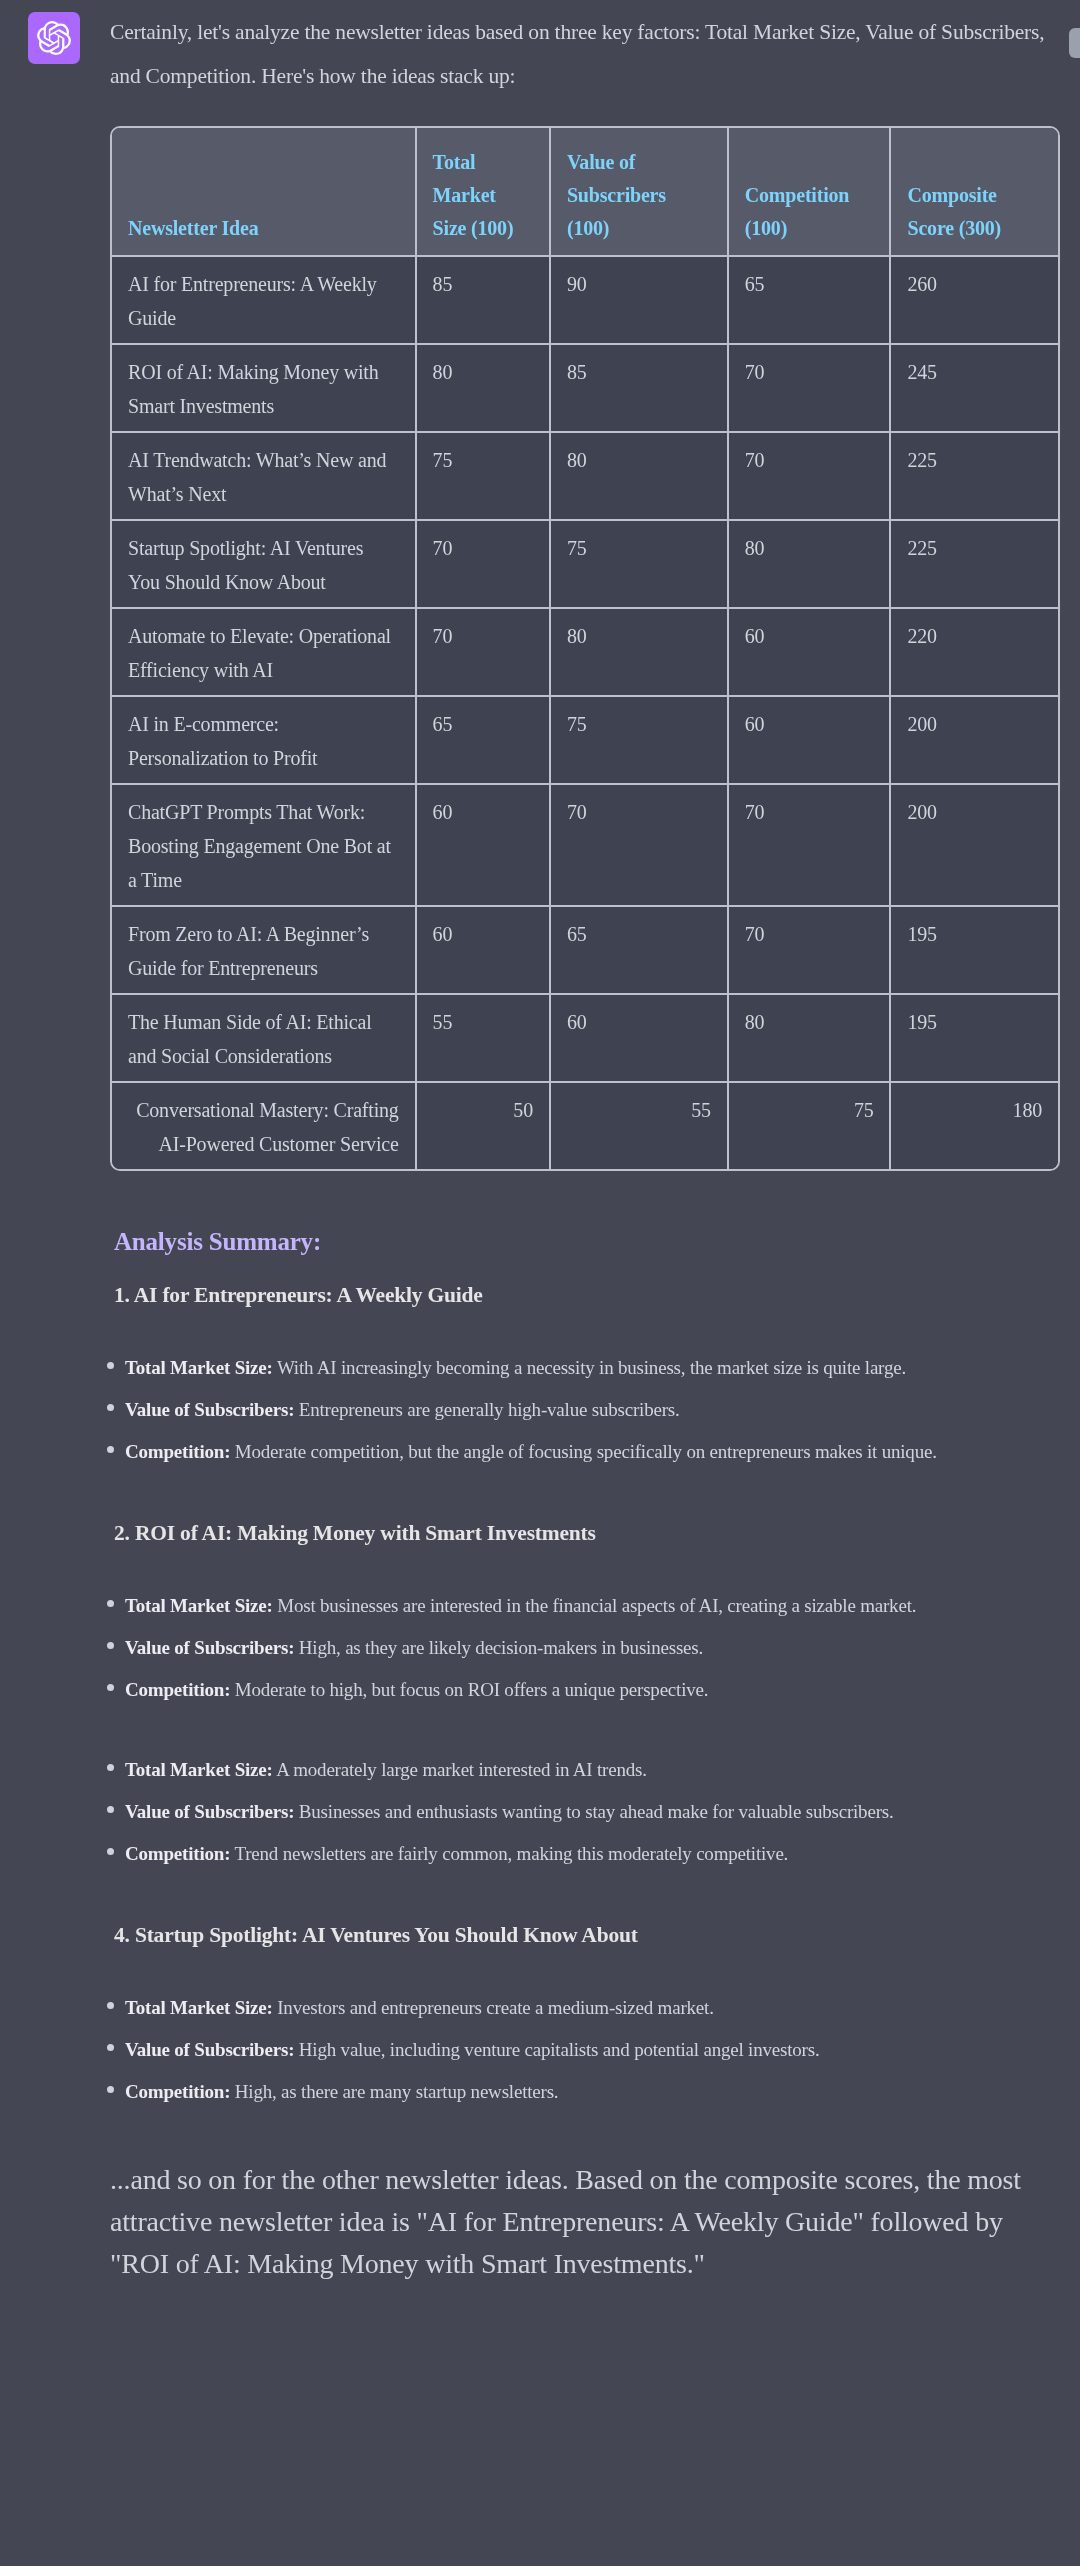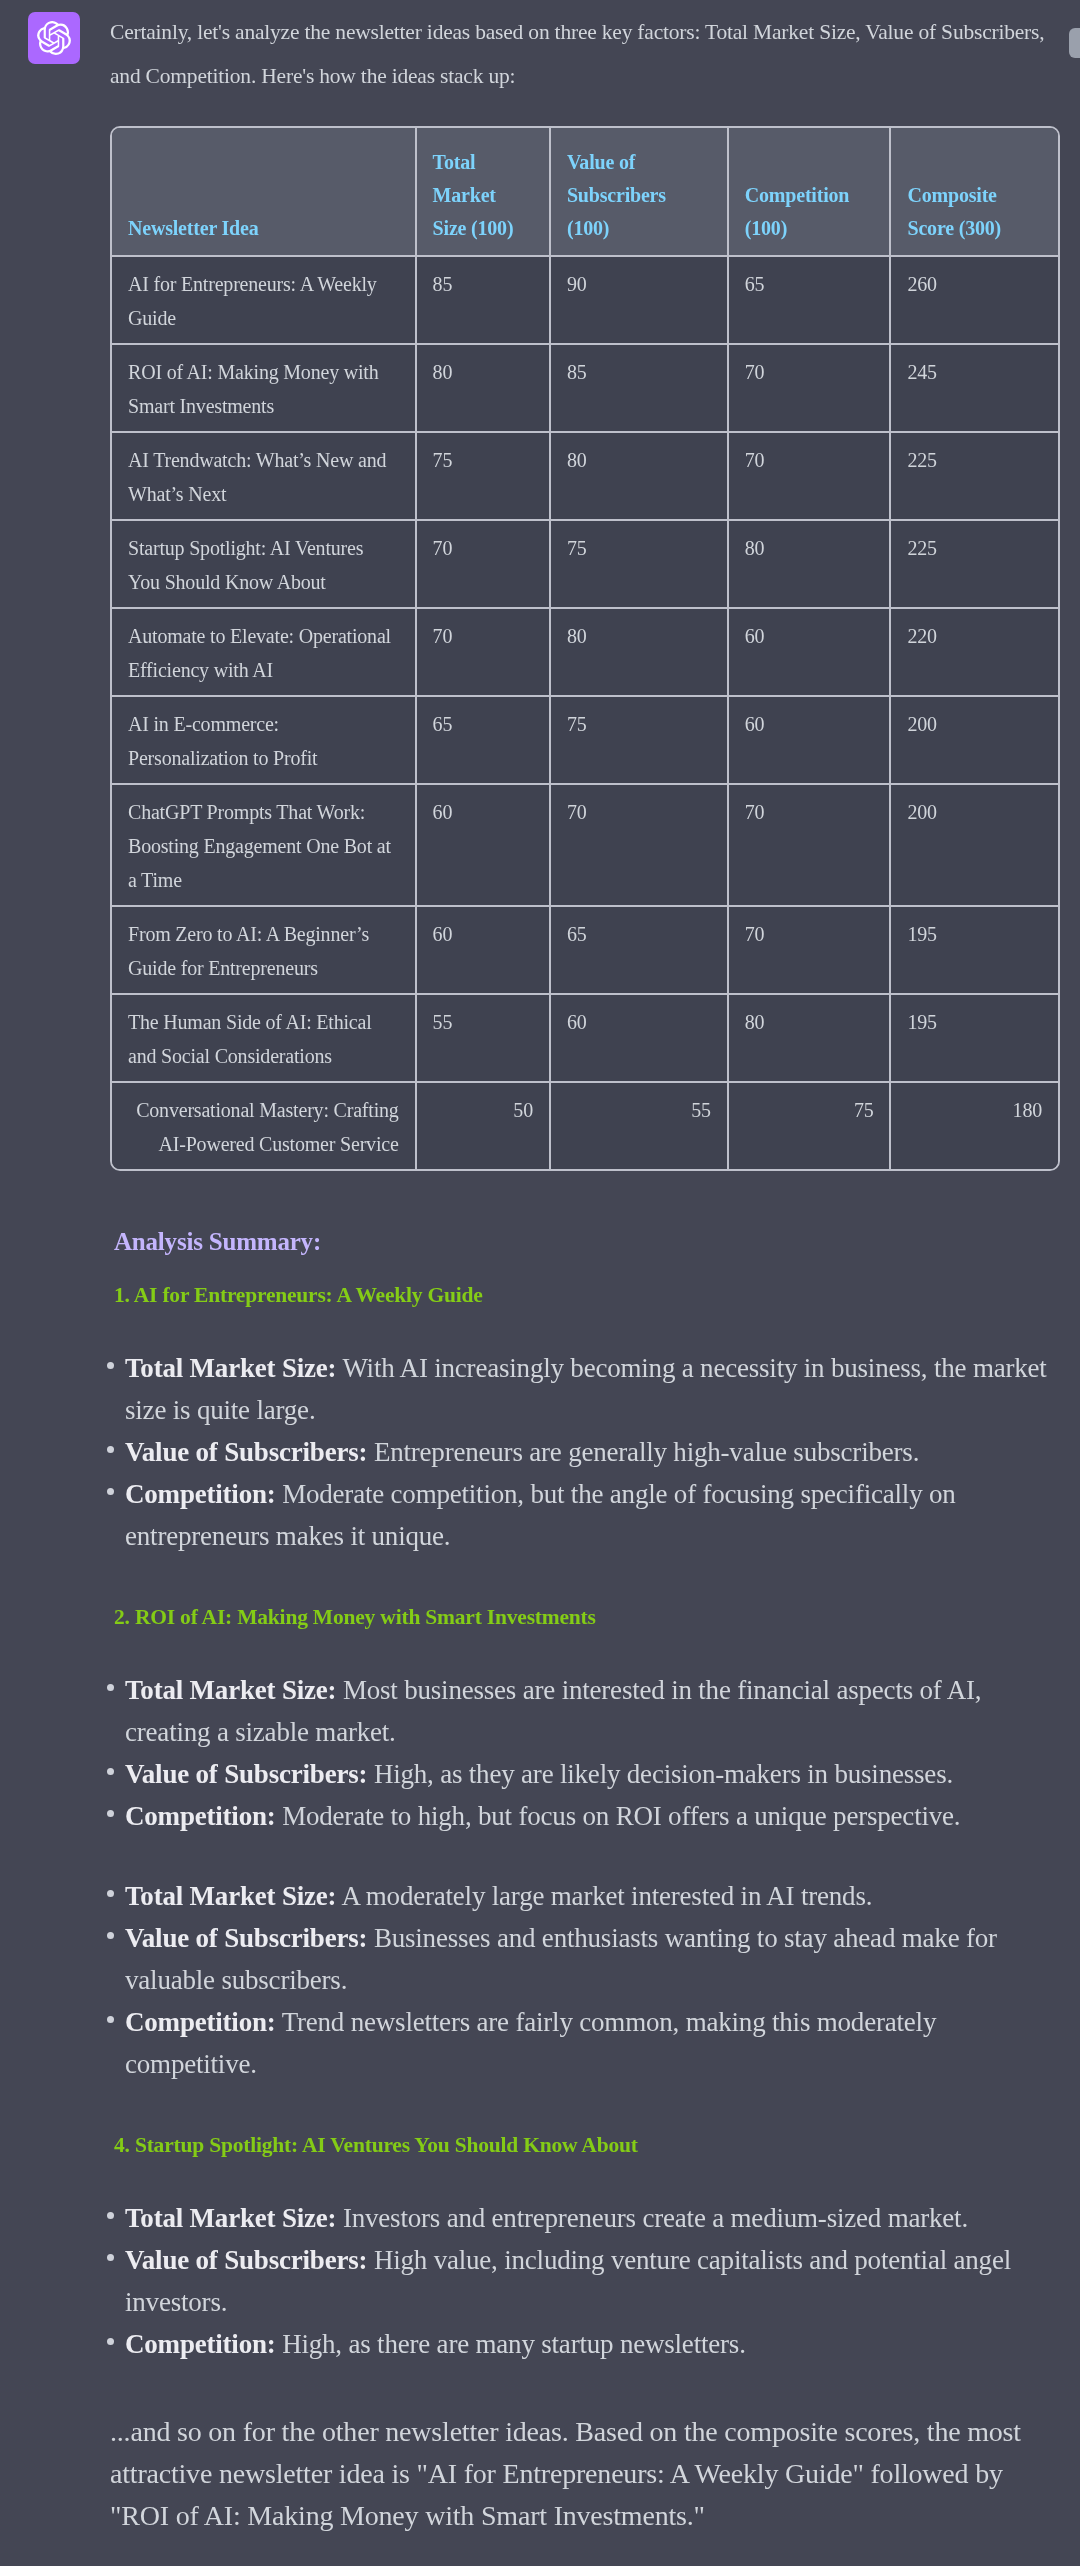--- a/index.html
+++ b/index.html
@@ -37,26 +37,26 @@
     vertical-align:bottom;padding-top:18px;padding-bottom:10px;line-height:33px;
   }
   tbody td{background:#3f4250;}
 
   h3.summary{
     margin:56px 0 0 4px;font-size:25px;line-height:30px;
     color:#c4b5fd;font-weight:700;
   }
   h4.section{
     margin:46px 0 0 0;font-size:21.5px;line-height:28px;
-    color:#84cc16;font-weight:700;padding-left:4px;
+    color:#e5e5e5;font-weight:700;padding-left:4px;
   }
   .content h4.section:first-of-type{margin-top:24px;}
   ul.bullets{
     list-style:none;margin:38px 0 0 15px;padding:0;
-    font-size:27px;line-height:42px;
+    font-size:19px;line-height:42px;
   }
   ul.bullets li{position:relative;margin:0;}
   ul.bullets li::before{
     content:"";position:absolute;left:-18px;top:15px;width:7px;height:7px;
     border-radius:50%;background:#cfd2da;
   }
   ul.bullets strong{color:#ececf1;font-weight:700;}
   .closing{margin:46px 0 0 0;font-size:28px;line-height:42px;}
 
   .scroll-thumb{

